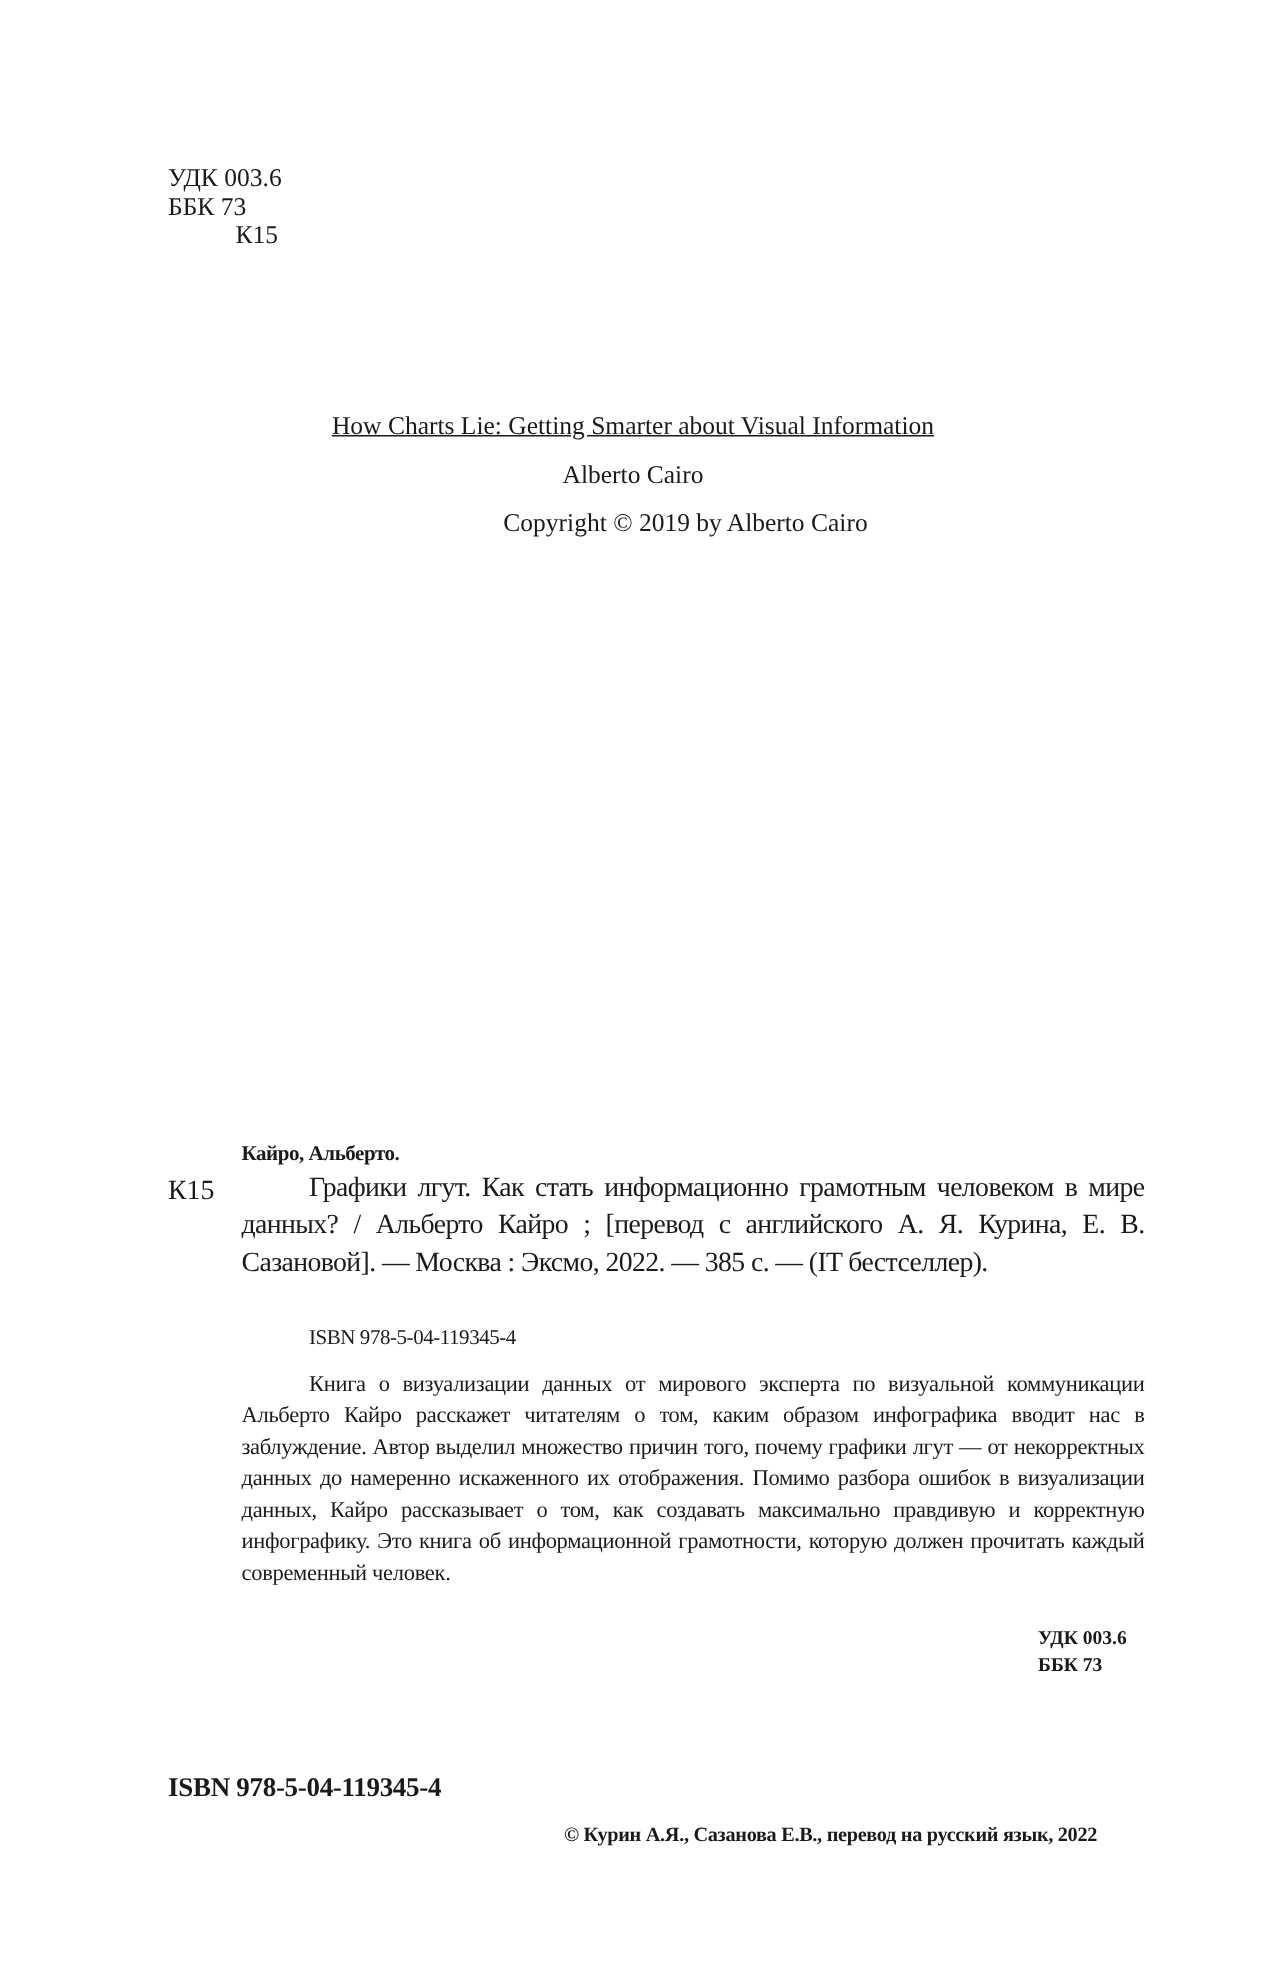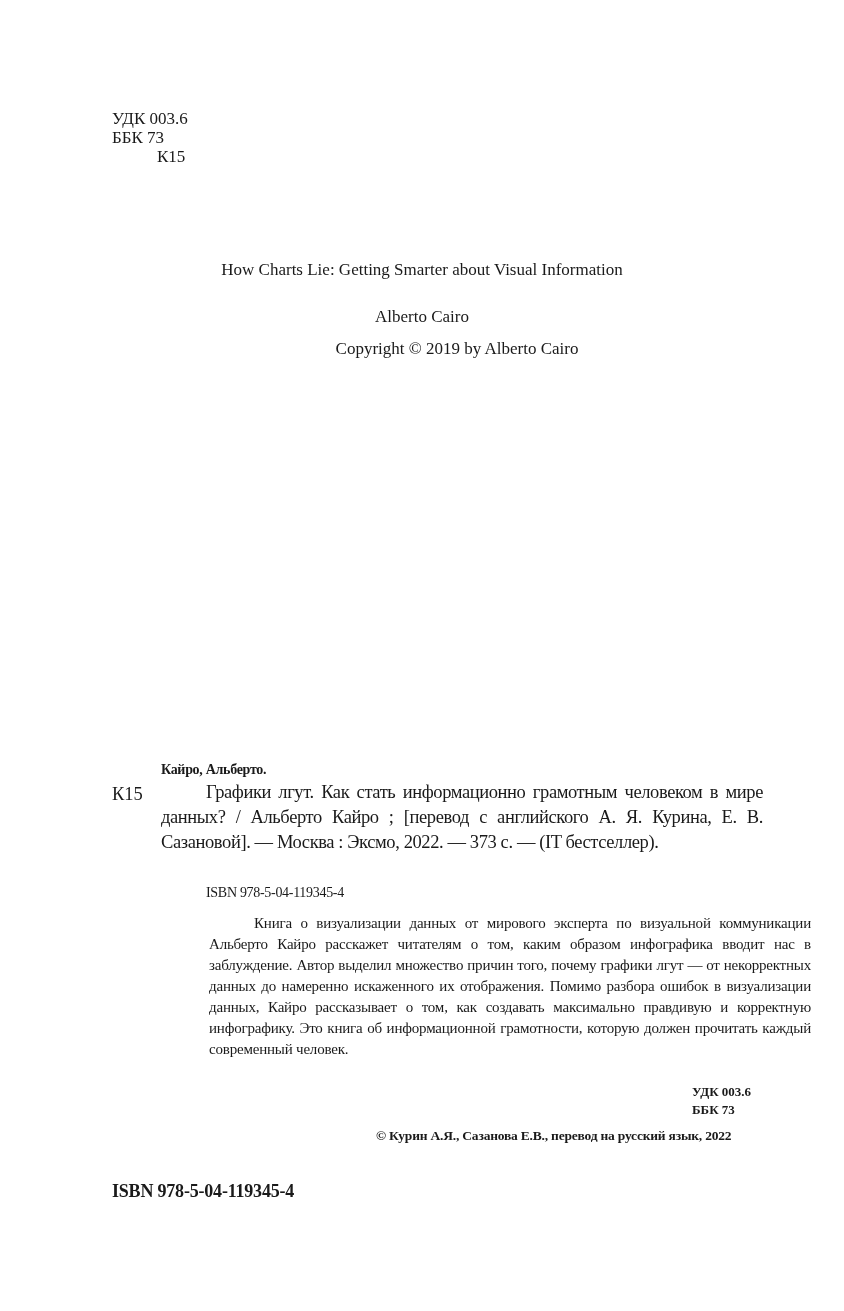--- a/index.html
+++ b/index.html
@@ -2,50 +2,50 @@
 <html><head>
 <meta charset="utf-8">
 <style>
   html, body { margin:0; padding:0; background:#ffffff; }
   body { width:844px; height:1311px; position:relative; overflow:hidden;
          font-family:"Liberation Serif", "DejaVu Serif", serif; color:#1a1a1a; }
   .abs { position:absolute; }
   .udk-top { left:112px; top:109px; font-size:17px; line-height:19px; }
   .udk-top .k { padding-left:45px; }
   .orig { left:0; width:844px; text-align:center; font-size:17px; }
-  .orig-title { top:260px; }
+  .orig-title { top:274px;text-decoration:underline; }
   .orig-author { top:307px; }
   .orig-copy { top:339px;padding-left:35px; }
   .entry { left:161px; width:602px; font-size:18.5px; line-height:25px; }
   .entry-head { top:757px; font-weight:bold; font-size:14px; letter-spacing:-0.3px; }
   .entry-k { left:112px; top:784px; font-size:18.5px; }
   .entry-body { top:780px; text-align:justify; text-indent:45px; letter-spacing:-0.4px; }
   .isbn-small { left:206px; top:885px; font-size:14px; letter-spacing:-0.3px; }
   .annot { left:161px; width:602px; top:913px; font-size:15px; line-height:21px;
-           text-align:justify; text-indent:45px; letter-spacing:-0.2px;margin-left:48px; }
+           text-align:justify; text-indent:45px; letter-spacing:-0.2px; }
   .udk-bot { left:692px; top:1083px; font-size:13px; font-weight:bold; line-height:18px; }
   .isbn-big { left:112px; top:1181px; font-size:18px; font-weight:bold; letter-spacing:-0.2px; }
-  .copy-lines { left:376px; top:1126px; font-size:13.5px; font-weight:bold; line-height:20px; letter-spacing:-0.2px;text-align:center; }
+  .copy-lines { left:376px; top:1213px; font-size:13.5px; font-weight:bold; line-height:20px; letter-spacing:-0.2px;text-align:center; }
 </style>
 </head>
 <body>
 
 <div class="abs udk-top">
   <div>УДК 003.6</div>
   <div>ББК 73</div>
   <div class="k">К15</div>
 </div>
 
 <div class="abs orig orig-title">How Charts Lie: Getting Smarter about Visual Information</div>
 <div class="abs orig orig-author">Alberto Cairo</div>
 <div class="abs orig orig-copy">Copyright © 2019 by Alberto Cairo</div>
 
 <div class="abs entry entry-head">Кайро, Альберто.</div>
 <div class="abs entry-k">К15</div>
-<div class="abs entry entry-body">Графики лгут. Как стать информационно грамотным человеком в мире данных? / Альберто Кайро ; [перевод с английского А. Я. Курина, Е. В. Сазановой]. — Москва : Эксмо, 2022. — 373 с. — (IT бестселлер).</div>
+<div class="abs entry entry-body">Графики лгут. Как стать информационно грамотным человеком в мире данных? / Альберто Кайро ; [перевод с английского А. Я. Курина, Е. В. Сазановой]. — Москва : Эксмо, 2022. — 385 с. — (IT бестселлер).</div>
 <div class="abs isbn-small">ISBN 978-5-04-119345-4</div>
 
 <div class="abs annot">Книга о визуализации данных от мирового эксперта по визуальной коммуникации Альберто Кайро расскажет читателям о том, каким образом инфографика вводит нас в заблуждение. Автор выделил множество причин того, почему графики лгут — от некорректных данных до намеренно искаженного их отображения. Помимо разбора ошибок в визуализации данных, Кайро рассказывает о том, как создавать максимально правдивую и корректную инфографику. Это книга об информационной грамотности, которую должен прочитать каждый современный человек.</div>
 
 <div class="abs udk-bot">
   <div>УДК 003.6</div>
   <div>ББК 73</div>
 </div>
 
 <div class="abs isbn-big">ISBN 978-5-04-119345-4</div>

